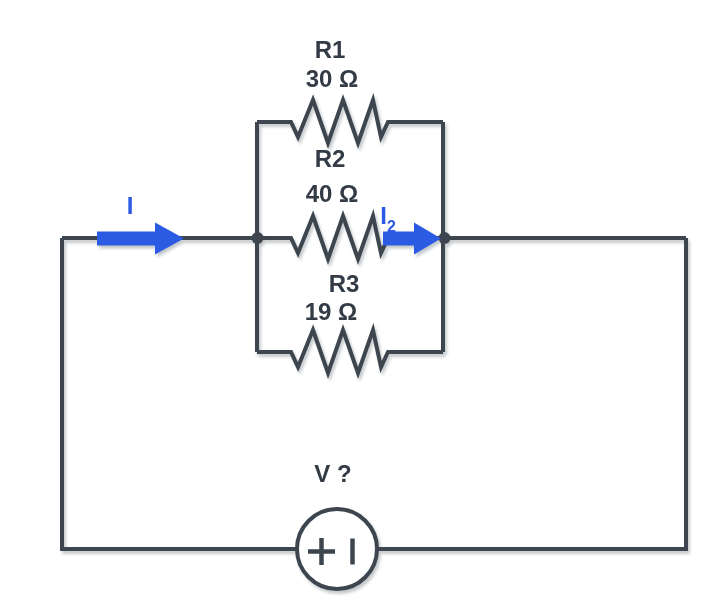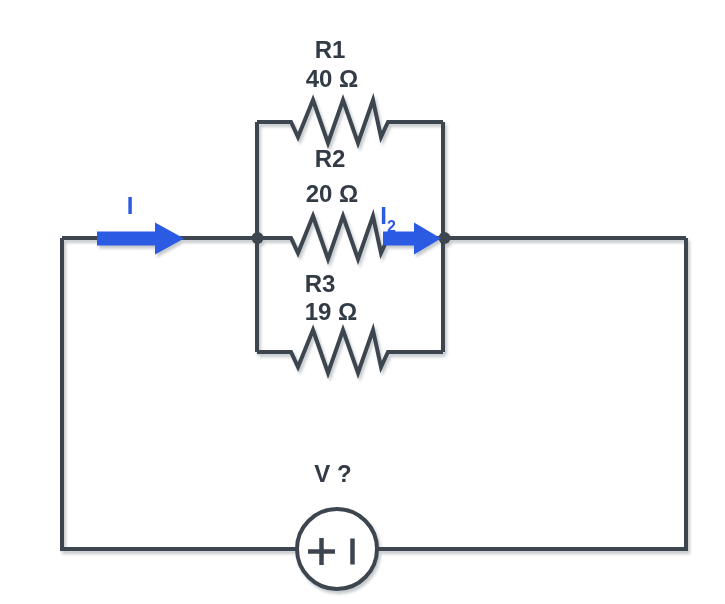--- a/index.html
+++ b/index.html
@@ -67,26 +67,26 @@
       <circle class="source" cx="337" cy="549" r="40"></circle>
       <path class="sym" d="M308,551.5 L335,551.5 M321.5,538 L321.5,565"></path>
       <path class="sym" d="M352.5,538.5 L352.5,564.5"></path>
 
       <path class="arrow" d="M97,231.5 L155,231.5 L155,222.5 L184,238.5 L155,254.5 L155,245.5 L97,245.5 Z"></path>
       <path class="arrow" d="M383,231.5 L414,231.5 L414,222.5 L441,238.5 L414,254.5 L414,245.5 L383,245.5 Z"></path>
     </g>
   </svg>
 
   <div class="lbl" style="left:330px; top:50px">R1</div>
-  <div class="lbl" style="left:332px; top:79px">40 Ω</div>
+  <div class="lbl" style="left:332px; top:79px">30 Ω</div>
 
   <div class="lbl" style="left:330px; top:159px">R2</div>
-  <div class="lbl" style="left:332px; top:194px">20 Ω</div>
+  <div class="lbl" style="left:332px; top:194px">40 Ω</div>
 
-  <div class="lbl" style="left:320px; top:284px">R3</div>
+  <div class="lbl" style="left:344px; top:284px">R3</div>
   <div class="lbl" style="left:331px; top:312px">19 Ω</div>
 
   <div class="lbl blue" style="left:130px; top:206px">I</div>
 
   <div class="lbl blue" style="left:388px; top:216px">
     <span>I</span><sub>2</sub>
   </div>
 
   <div class="lbl" style="left:333px; top:474px">V ?</div>
 

